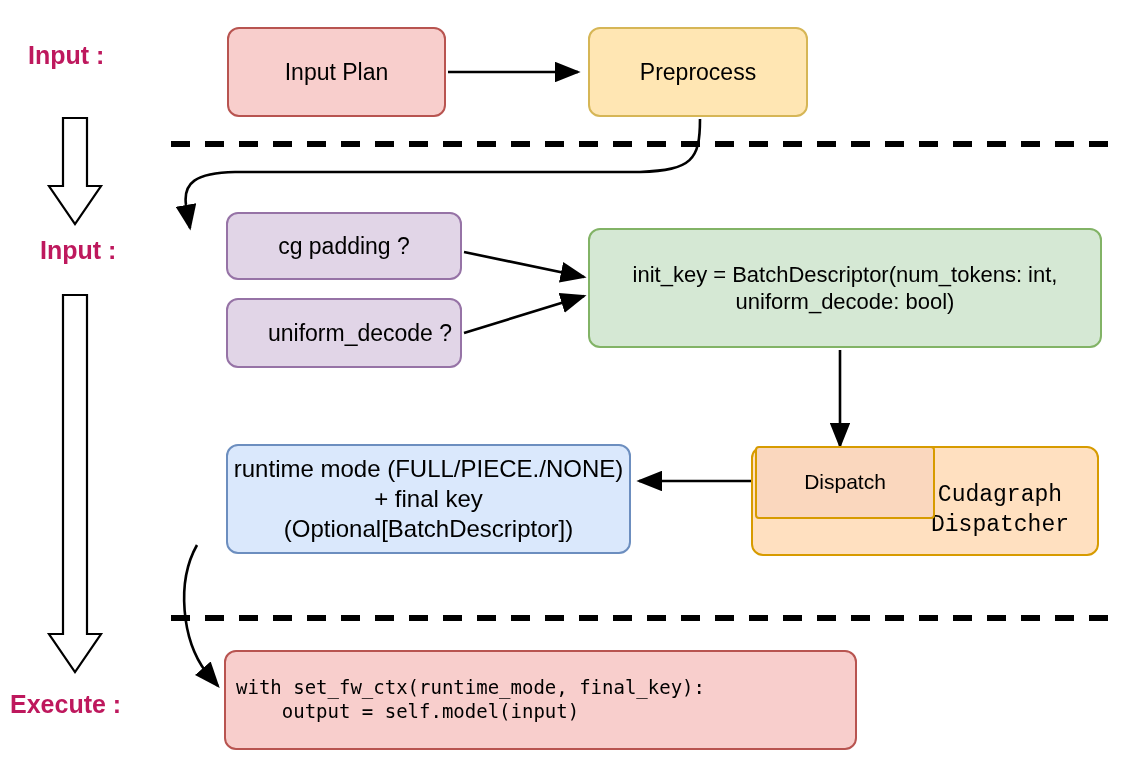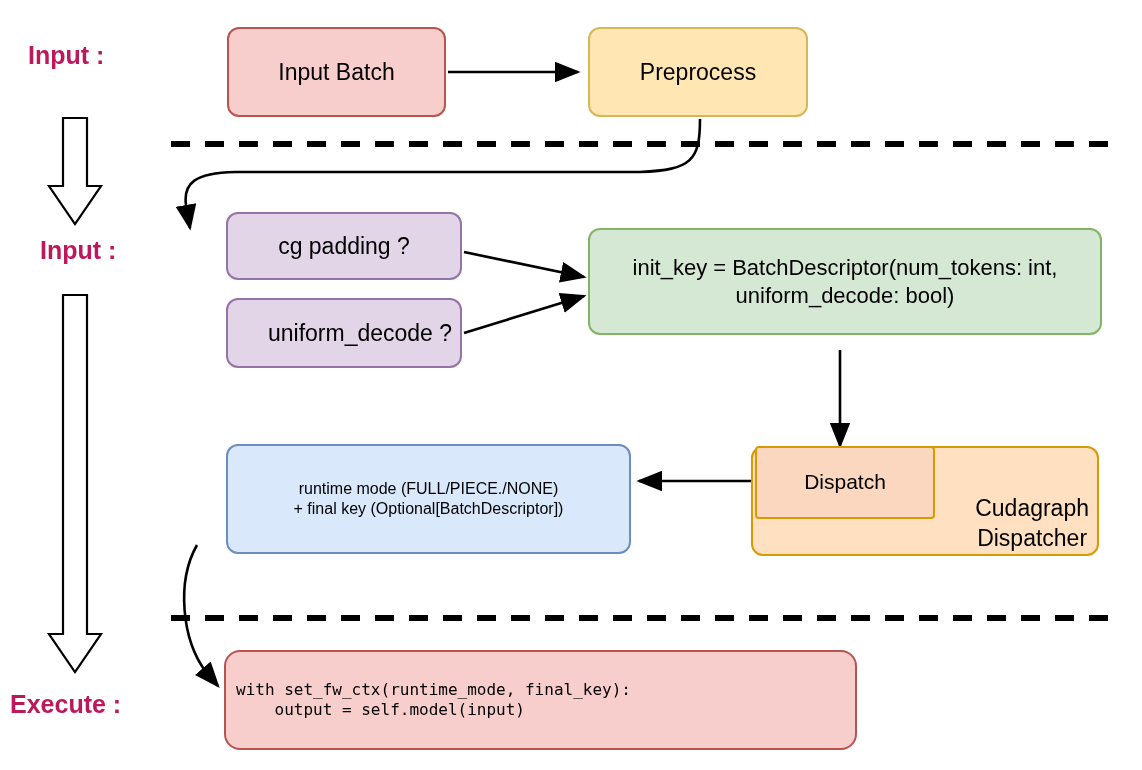--- a/index.html
+++ b/index.html
@@ -42,33 +42,33 @@
   .stage-label {
     position: absolute;
     font-family: "Liberation Sans", sans-serif;
     font-weight: bold;
     font-size: 25px;
     color: #be185d;
     white-space: nowrap;
   }
   .code-node {
     font-family: "DejaVu Sans Mono", "Liberation Mono", monospace;
-    font-size: 16px;
+    font-size: 19px;
     justify-content: flex-start;
     align-items: center;
     text-align: left;
     white-space: pre;
     padding-left: 10px;
     letter-spacing: 0px;
-    border-radius: 16px;
   }
   .dispatcher-outer {
-    align-items: flex-end;
+    align-items: center;
     justify-content: flex-end;
-    padding-right: 8px;
+    padding-right: 28px;
+    font-family: Liberation Mono, monospace;
   }
   .dispatcher-outer .outer-text {
     padding-top: 20px;
     font-size: 23px;
     line-height: 1.3;
   }
 </style>
 </head>
 <body>
 
@@ -106,37 +106,37 @@
 
     <line x1="754" y1="481" x2="639" y2="481" stroke="#000000" stroke-width="2.6" marker-end="url(#arrowhead)"></line>
 
     <path d="M 197,545 C 176,582 182,640 206,672 L 218,686" fill="none" stroke="#000000" stroke-width="2.6" marker-end="url(#arrowhead)"></path>
   </svg>
 
   <div class="stage-label" style="left:28px; top:41px;">Input :</div>
   <div class="stage-label" style="left:40px; top:236px;">Input :</div>
   <div class="stage-label" style="left:10px; top:690px;">Execute :</div>
 
-  <div class="node" style="left:227px; top:27px; width:219px; height:90px; background:#f8cecc; border-color:#b85450; font-size:23px;">Input Batch</div>
+  <div class="node" style="left:227px; top:27px; width:219px; height:90px; background:#f8cecc; border-color:#b85450; font-size:23px;">Input Plan</div>
 
   <div class="node" style="left:588px; top:27px; width:220px; height:90px; background:#ffe6b3; border-color:#d6b656; font-size:23px;">Preprocess</div>
 
   <div class="node" style="left:226px; top:212px; width:236px; height:68px; background:#e1d5e7; border-color:#9673a6; font-size:23px;">cg padding ?</div>
 
   <div class="node" style="left:226px; top:298px; width:236px; height:70px; background:#e1d5e7; border-color:#9673a6; font-size:23px;padding-left:32px;">uniform_decode ?</div>
 
-  <div class="node" style="left:588px; top:228px; width:514px; height:107px; background:#d5e8d4; border-color:#82b366; font-size:22px; white-space:pre-line;">init_key = BatchDescriptor(num_tokens: int,
+  <div class="node" style="left:588px; top:228px; width:514px; height:120px; background:#d5e8d4; border-color:#82b366; font-size:22px; white-space:pre-line;">init_key = BatchDescriptor(num_tokens: int,
 uniform_decode: bool)</div>
 
   <div class="node dispatcher-outer" style="left:751px; top:446px; width:348px; height:110px; background:#ffe0c0; border-color:#d79b00;">
     <div class="outer-text" style="white-space:pre-line;">Cudagraph
 Dispatcher</div>
   </div>
 
   <div class="node" style="left:755px; top:446px; width:180px; height:73px; background:#fad7be; border-color:#d79b00; font-size:21px; border-radius:4px;">Dispatch</div>
 
-  <div class="node" style="left:226px; top:444px; width:405px; height:110px; background:#dae8fc; border-color:#6c8ebf; font-size:16px; white-space:pre-line;">runtime mode (FULL/PIECE./NONE)
+  <div class="node" style="left:226px; top:444px; width:405px; height:110px; background:#dae8fc; border-color:#6c8ebf; font-size:24px; white-space:pre-line;">runtime mode (FULL/PIECE./NONE)
 + final key (Optional[BatchDescriptor])</div>
 
   <div class="node code-node" style="left:224px; top:650px; width:633px; height:100px; background:#f8cecc; border-color:#b85450;">with set_fw_ctx(runtime_mode, final_key):
     output = self.model(input)</div>
 
 </div>
 
 </body></html>

